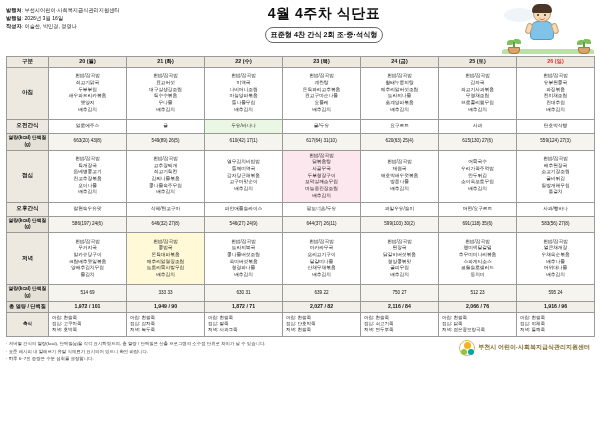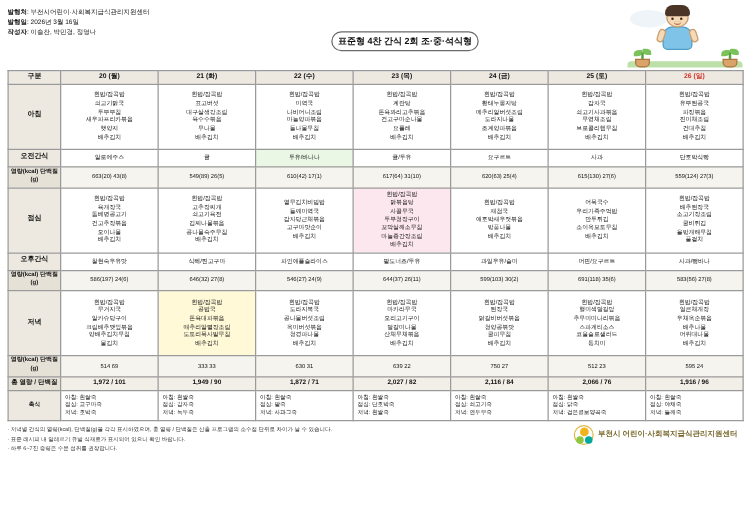--- a/index.html
+++ b/index.html
@@ -37,21 +37,21 @@
     text-align: center;
     padding-top: 1px;
   }
   .title-main {
     font-size: 14px;
     font-weight: bold;
     letter-spacing: .5px;
   }
   .title-sub {
     display: inline-block;
-    margin-top: 20px;
+    margin-top: 3px;
     border: 1px solid #6a6a6a;
     border-radius: 9px;
     padding: 2px 4px;
     font-size: 7.2px;
     font-weight: bold;
     background: #fff;
   }
   .hdr-right {
     width: 92px;
     height: 50px;
@@ -199,20 +199,21 @@
         <span class="lbl">발행일</span>:
         <span>2026년 3월 16일</span>
       </div>
       <div>
         <span class="lbl">작성자</span>:
         <span>이슬찬, 박민경, 정영나</span>
       </div>
     </div>
 
     <div class="hdr-center">
+      <div class="title-main">4월 4주차 식단표</div>
       <div class="title-sub">표준형 4찬 간식 2회 조·중·석식형</div>
     </div>
 
     <div class="hdr-right">
       <div class="cloud" style="width:30px;height:14px;left:2px;top:4px;"></div>
       <div class="kid">
         <div class="body"></div>
         <div class="arm l"></div>
         <div class="arm r"></div>
         <div class="head"></div>

